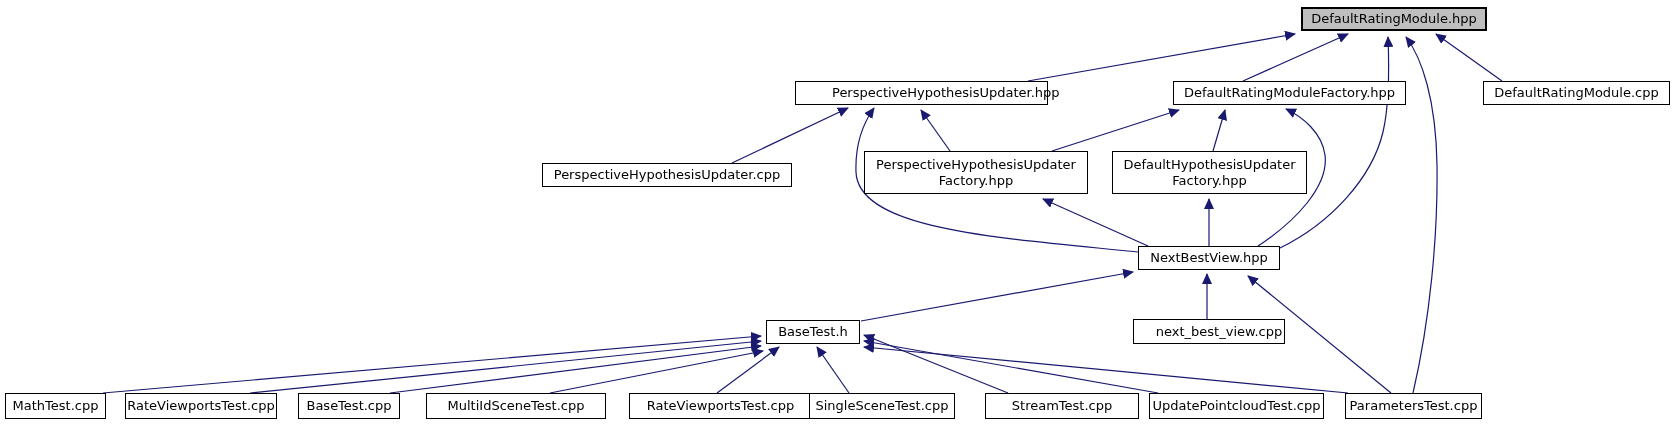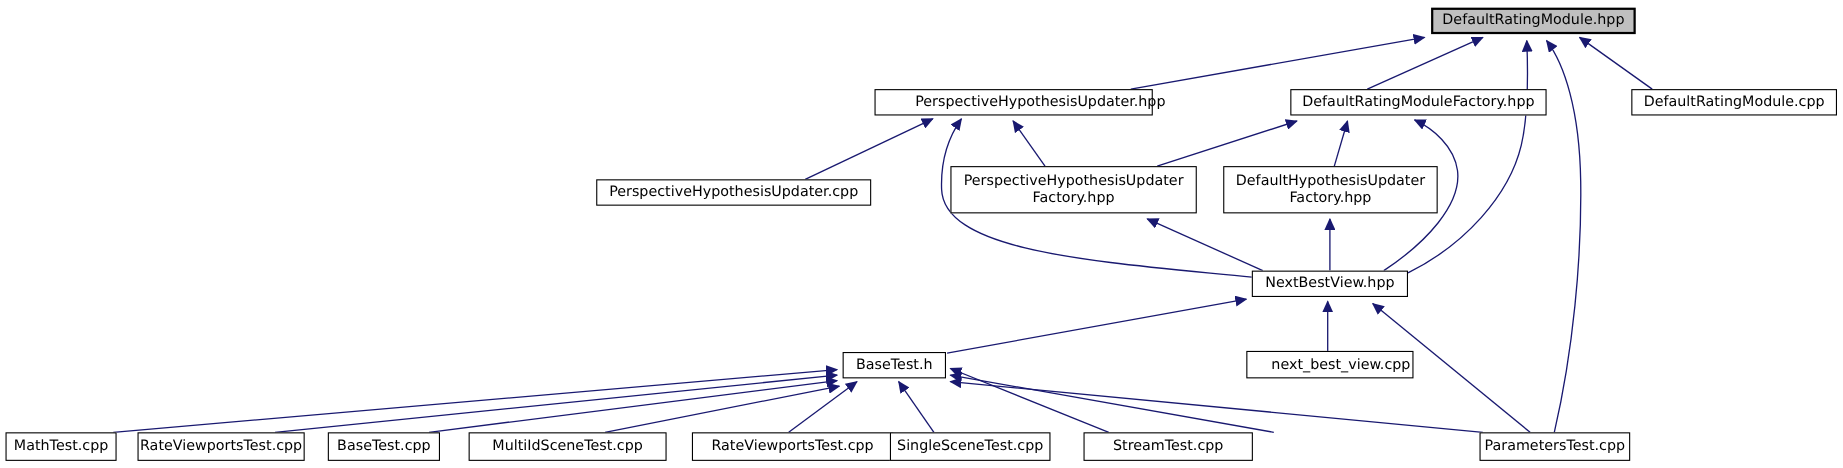--- a/index.html
+++ b/index.html
@@ -124,16 +124,19 @@
     </div>
     <div class="node" style="left: 629px; top: 393px; width: 183px; height: 26px;">
       <span>RateViewportsTest.cpp</span>
     </div>
     <div class="node" style="left: 809px; top: 393px; width: 146px; height: 26px;">
       <span>SingleSceneTest.cpp</span>
     </div>
     <div class="node" style="left: 985px; top: 393px; width: 154px; height: 26px;">
       <span>StreamTest.cpp</span>
     </div>
+    <div class="node" style="left: 1149px; top: 393px; width: 175px; height: 26px;">
+      <span>UpdatePointcloudTest.cpp</span>
+    </div>
     <div class="node" style="left: 1345px; top: 393px; width: 137px; height: 26px;">
       <span>ParametersTest.cpp</span>
     </div>
   </div>
 
 </body></html>

